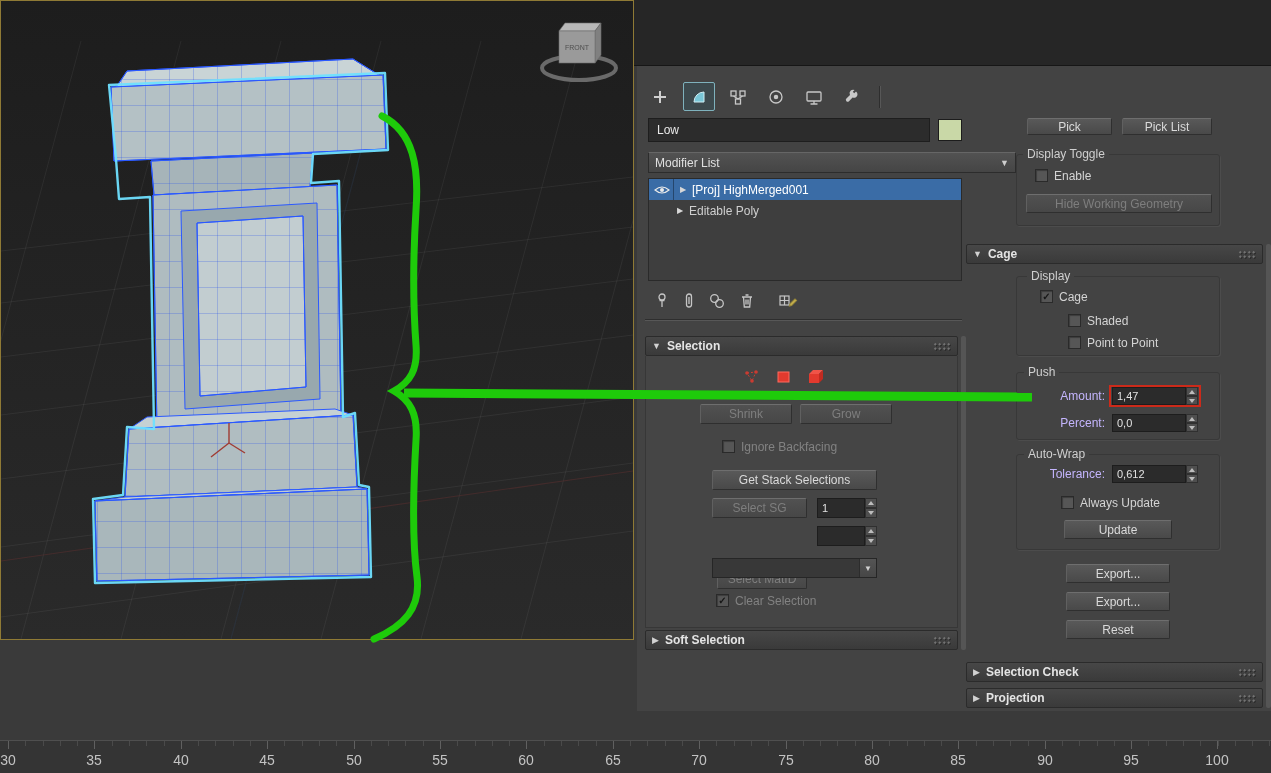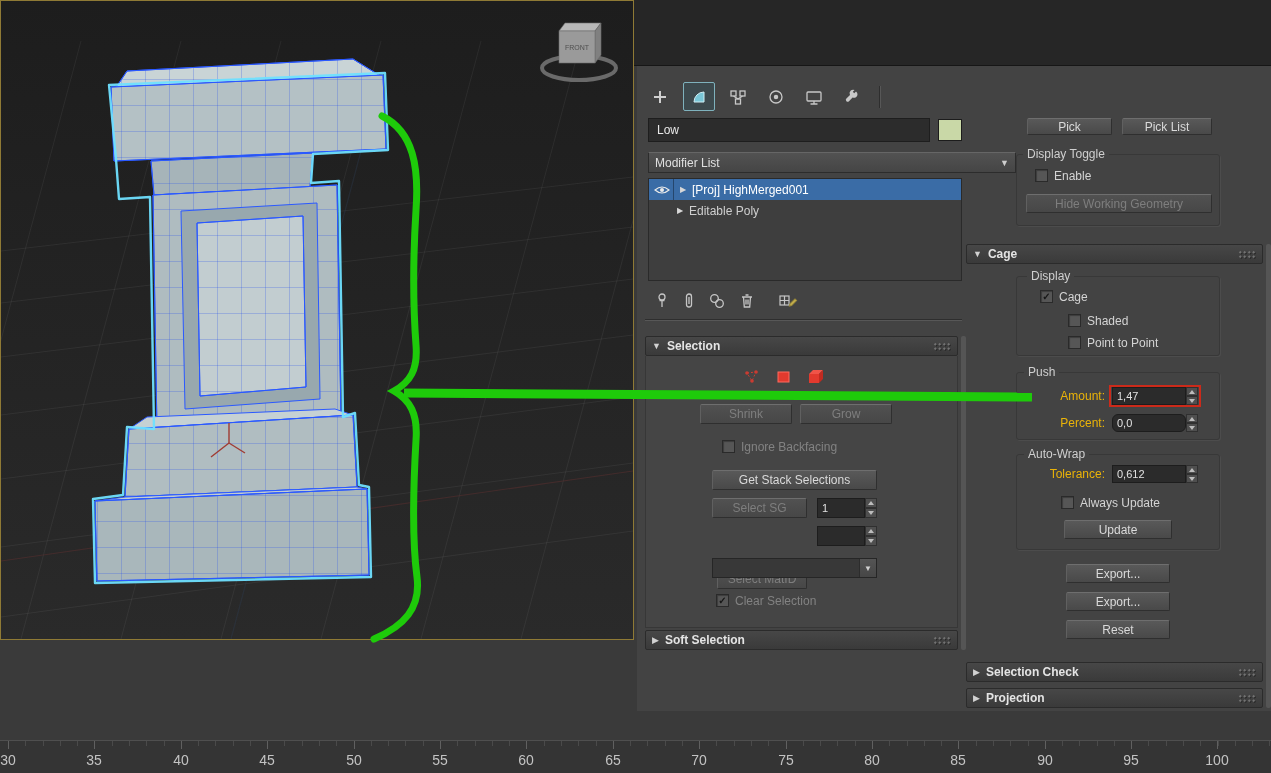--- a/index.html
+++ b/index.html
@@ -59,21 +59,21 @@
   .field{background:#2b2b2b;border:1px solid #1d1d1d;color:#e2e2e2;font-size:11px;display:flex;align-items:center;padding:0 4px;}
   .spinner{display:flex;}
   .spinner .arrs{width:12px;display:flex;flex-direction:column;}
   .spinner .arr{flex:1;background:#4f4f4f;border:1px solid #303030;display:flex;align-items:center;justify-content:center;}
   .tri-up{width:0;height:0;border-left:3px solid transparent;border-right:3px solid transparent;border-bottom:4px solid #bdbdbd;}
   .tri-down{width:0;height:0;border-left:3px solid transparent;border-right:3px solid transparent;border-top:4px solid #bdbdbd;}
 
   .group{border:1px solid #383838;border-radius:3px;box-shadow:1px 1px 0 rgba(255,255,255,0.05);}
   .group-label{background:#434343;padding:0 4px;color:#cfcfcf;}
 
-  .label{color:#eab308;}
+  .label{color:#c4b5fd;}
   .rtlabel{text-align:right;}
 
   .combo{background:#383838;border:1px solid #262626;display:flex;align-items:center;color:#d0d0d0;}
   .combo .dd{margin-left:auto;width:16px;height:100%;background:linear-gradient(#545454,#464646);
              border-left:1px solid #2c2c2c;display:flex;align-items:center;justify-content:center;font-size:8px;color:#d0d0d0;}
 
   .scrollstrip{width:5px;background:#555;border-radius:2px;}
 
   
   .timeline{left:0;top:740px;width:1271px;height:33px;background:#343434;border-top:1px solid #4f4f4f;}
@@ -383,21 +383,21 @@
           <div class="arr">
             <div class="tri-up"></div>
           </div>
           <div class="arr">
             <div class="tri-down"></div>
           </div>
         </div>
     </div>
     <div class="abs label rtlabel" style="left:398px;top:350px;width:70px;">Percent:</div>
     <div class="abs spinner" style="left:475px;top:348px;width:86px;height:18px;">
-      <div class="field" style="flex:1;border-radius:6px;">0,0</div>
+      <div class="field" style="flex:1;">0,0</div>
       <div class="arrs">
           <div class="arr">
             <div class="tri-up"></div>
           </div>
           <div class="arr">
             <div class="tri-down"></div>
           </div>
         </div>
     </div>
 

